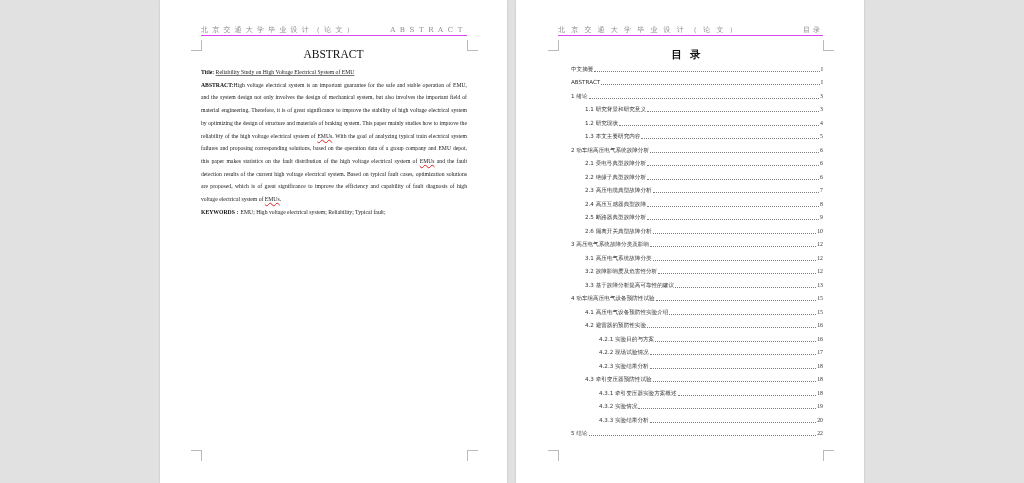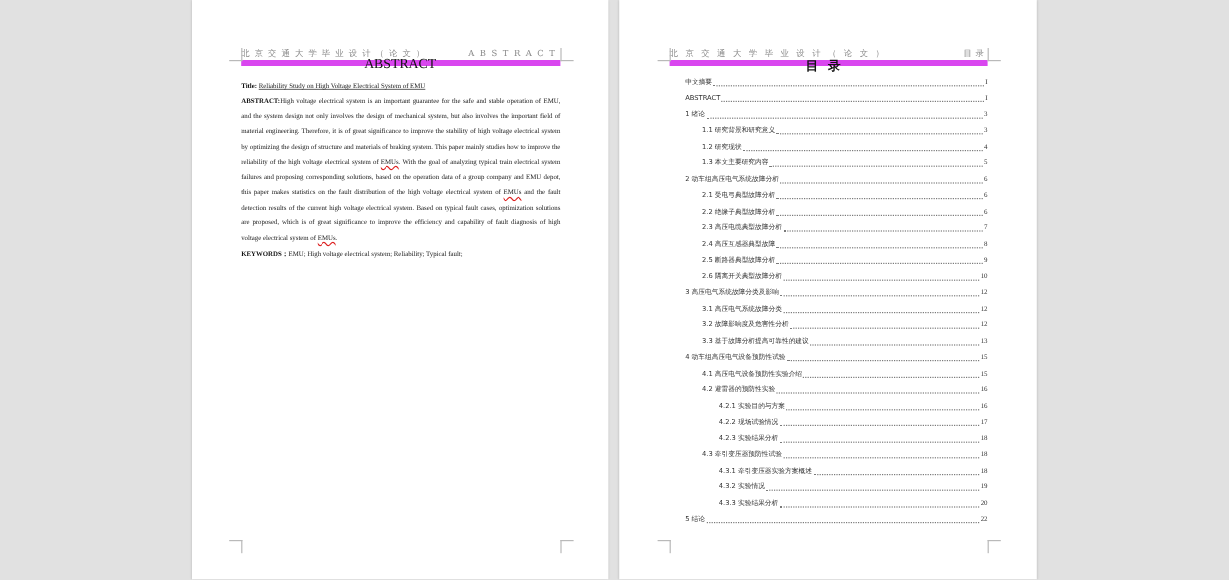--- a/index.html
+++ b/index.html
@@ -18,23 +18,23 @@
     top: 0;
     height: 483px;
     background: #ffffff;
     box-shadow: 0 0 2px rgba(0,0,0,0.18);
   }
   #page-left { left: 160px; width: 347px; }
   #page-right { left: 516px; width: 348px; }
 
   .running-header {
     position: absolute;
-    top: 38px;
+    top: 23px;
     height: 12px;
-    border-bottom: 5px solid #d946ef;
+    border-bottom: 1px solid #d946ef;
     font-family: "DejaVu Serif", serif;
     font-size: 7px;
     color: #8a8a8a;
     display: flex;
     justify-content: space-between;
     align-items: flex-end;
     line-height: 10px;
   }
   .running-header .hl { letter-spacing: 4.2px; }
   .running-header .hr { letter-spacing: 4.6px; }

